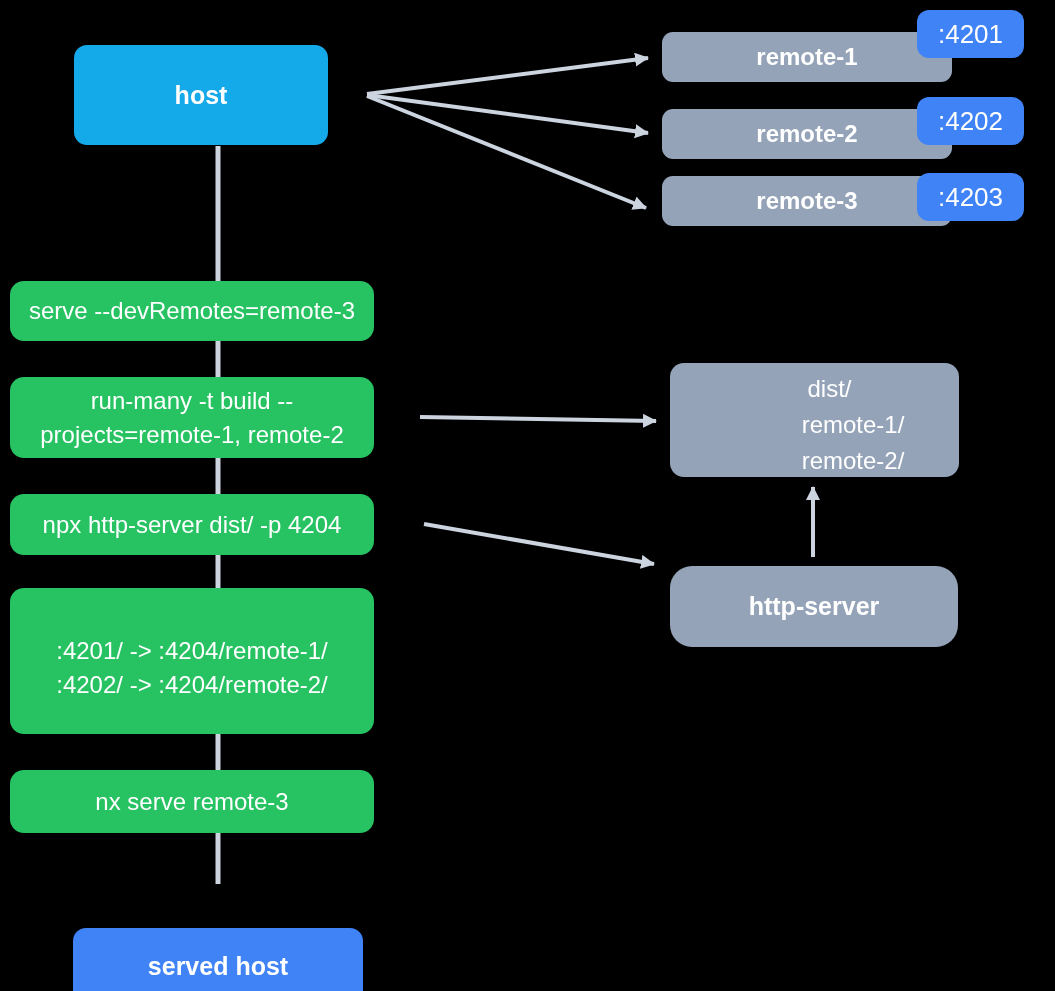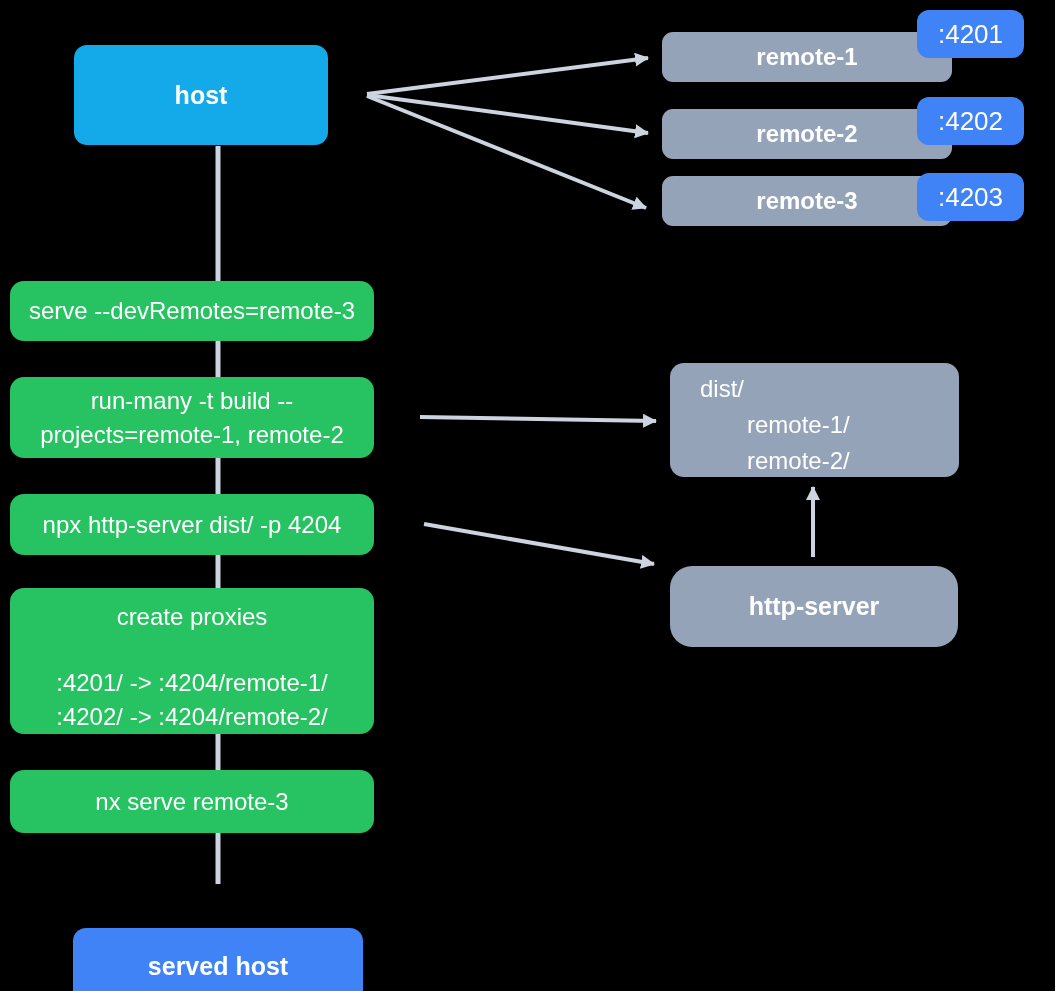--- a/index.html
+++ b/index.html
@@ -85,21 +85,21 @@
   .cmd-npx     { top: 494px; height: 61px; }
   .cmd-proxies { top: 588px; height: 146px; justify-content: flex-start; padding-top: 12px; }
   .cmd-nxserve { top: 770px; height: 63px; }
   .proxy-spacer { height: 34px; }
   .node-dist {
     left: 670px; top: 363px; width: 289px; height: 114px;
     background: var(--remote-fill);
     border-radius: 14px;
     font-size: 24px; font-weight: 400;
     flex-direction: column;
-    align-items: flex-start;
+    align-items: center;
     justify-content: flex-start;
     text-align: left;
     line-height: 36px;
     padding: 8px 0 0 30px;
   }
   .dist-entry { padding-left: 47px; }
   .node-http-server {
     left: 670px; top: 526px; width: 288px; height: 81px;
     background: var(--remote-fill);
     border-radius: 22px;
@@ -157,21 +157,20 @@
   <div class="node command cmd-build">
     <span>run-many -t build --</span>
     <span>projects=remote-1, remote-2</span>
   </div>
 
   <div class="node command cmd-npx">
     <span>npx http-server dist/ -p 4204</span>
   </div>
 
   <div class="node command cmd-proxies">
-    <span>create proxies</span>
     <span class="proxy-spacer"></span>
     <span>:4201/ -&gt; :4204/remote-1/</span>
     <span>:4202/ -&gt; :4204/remote-2/</span>
   </div>
 
   <div class="node command cmd-nxserve">
     <span>nx serve remote-3</span>
   </div>
 
   <div class="node node-dist">

